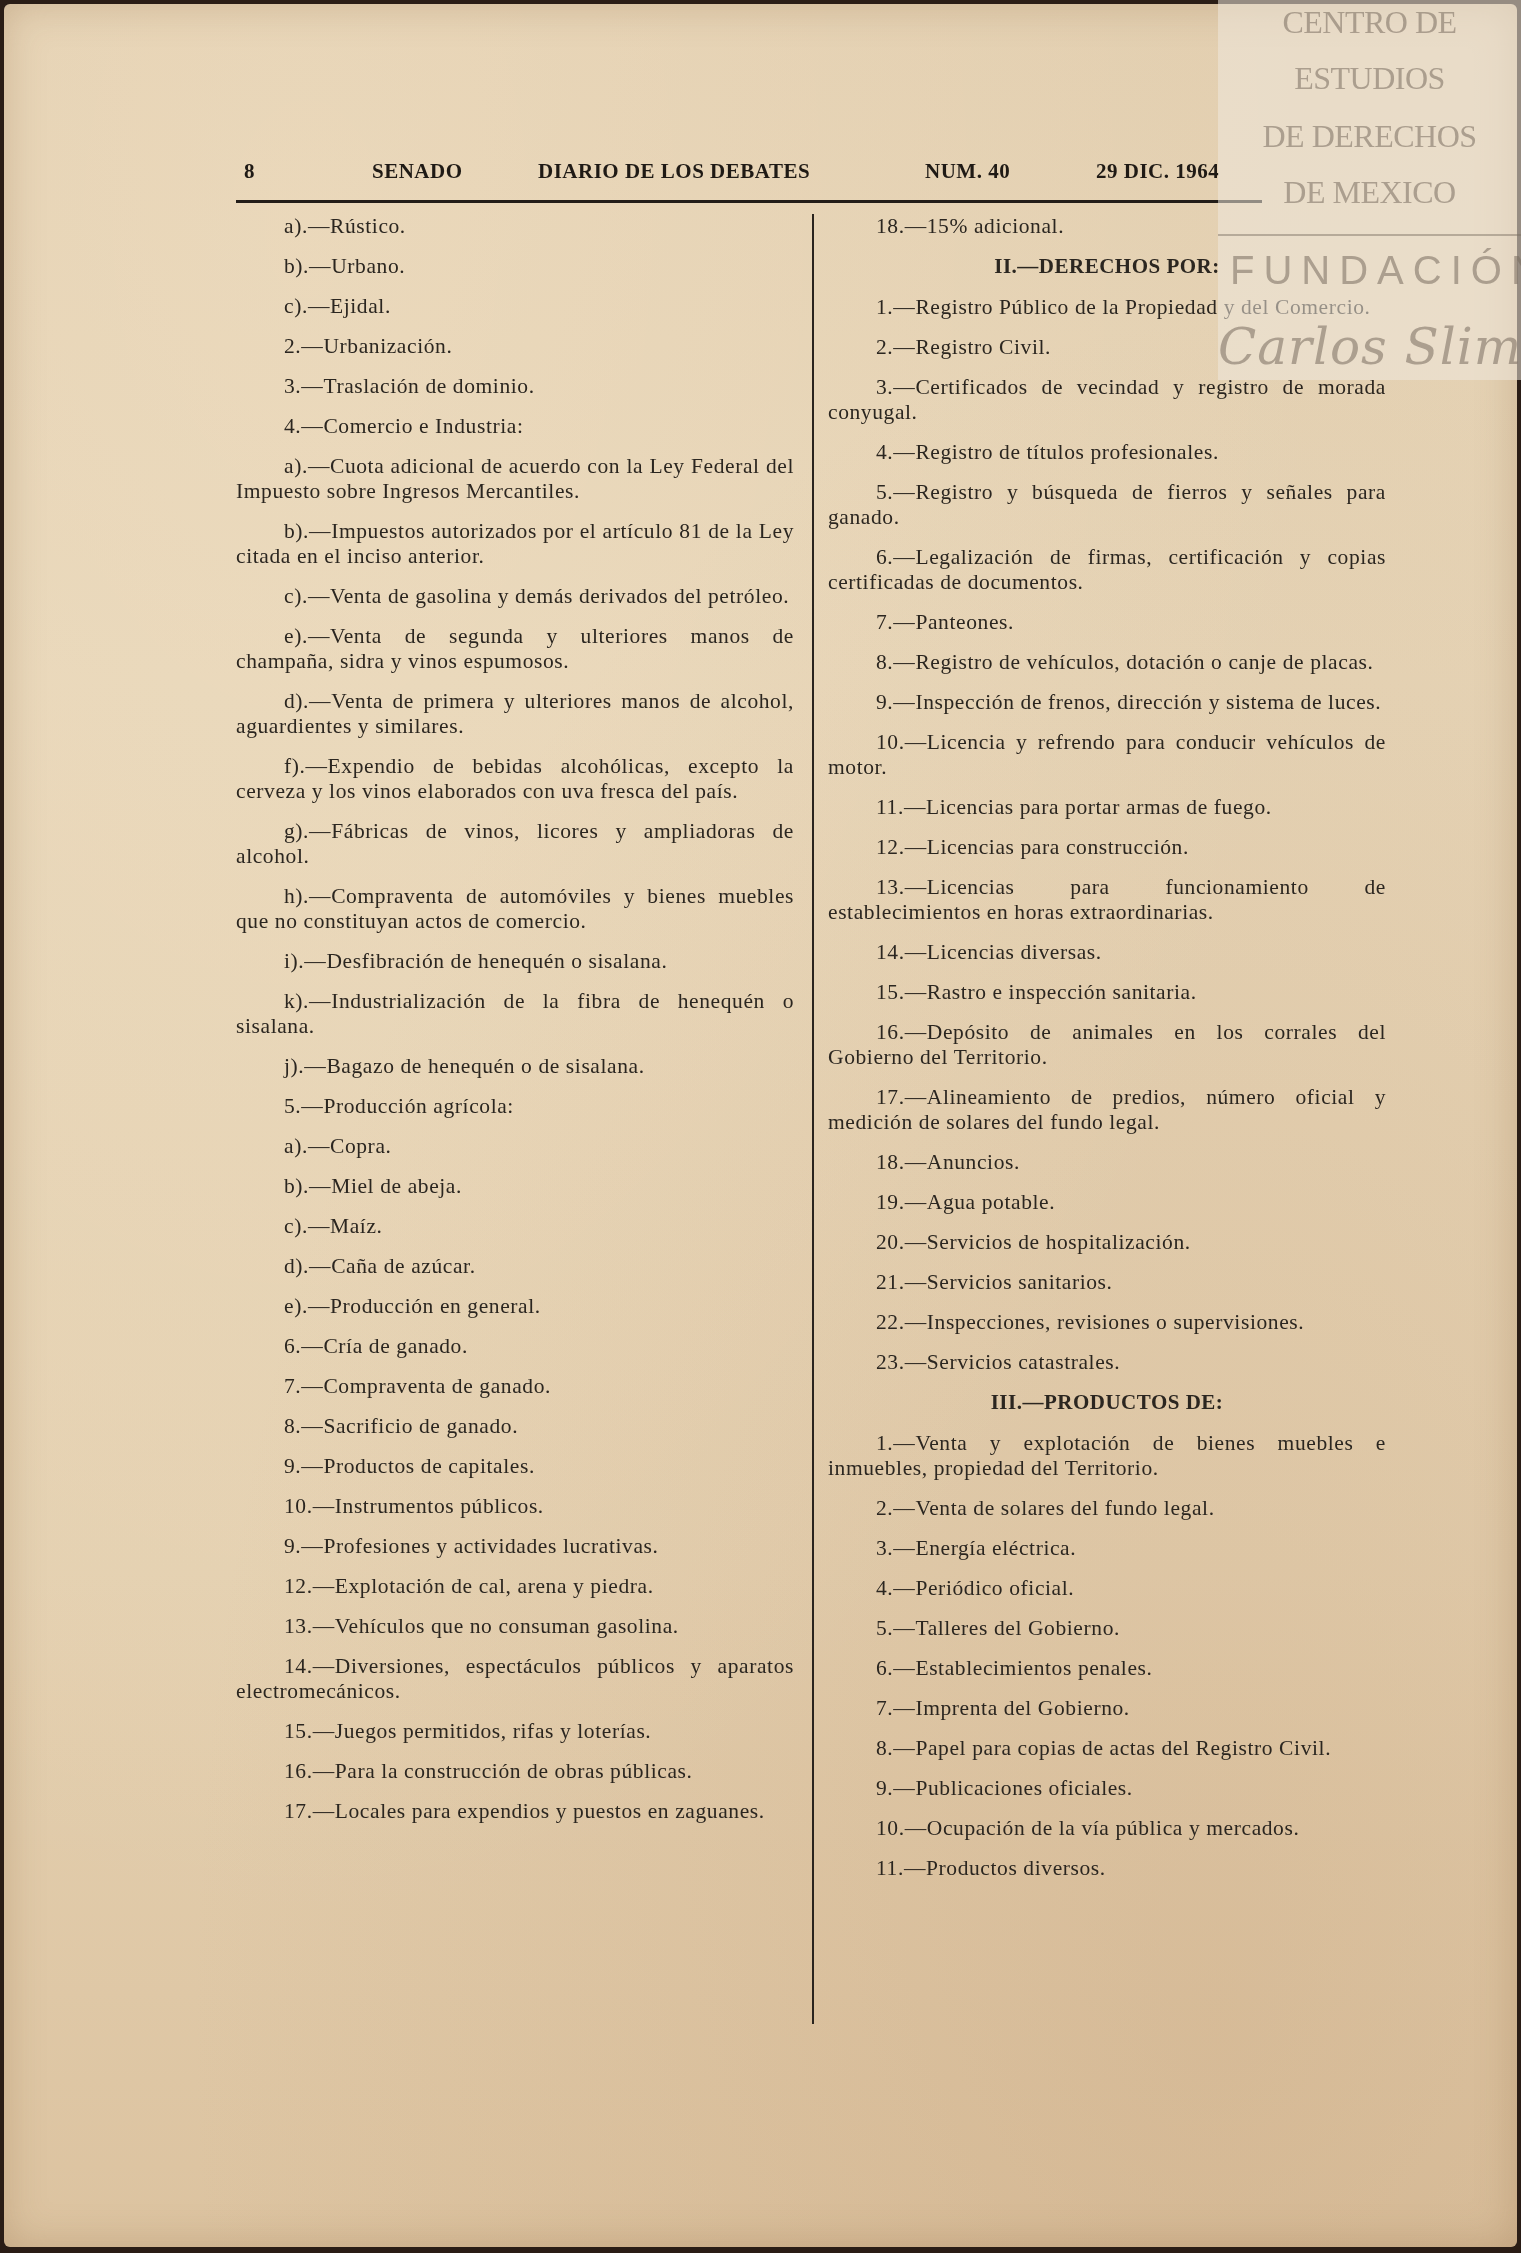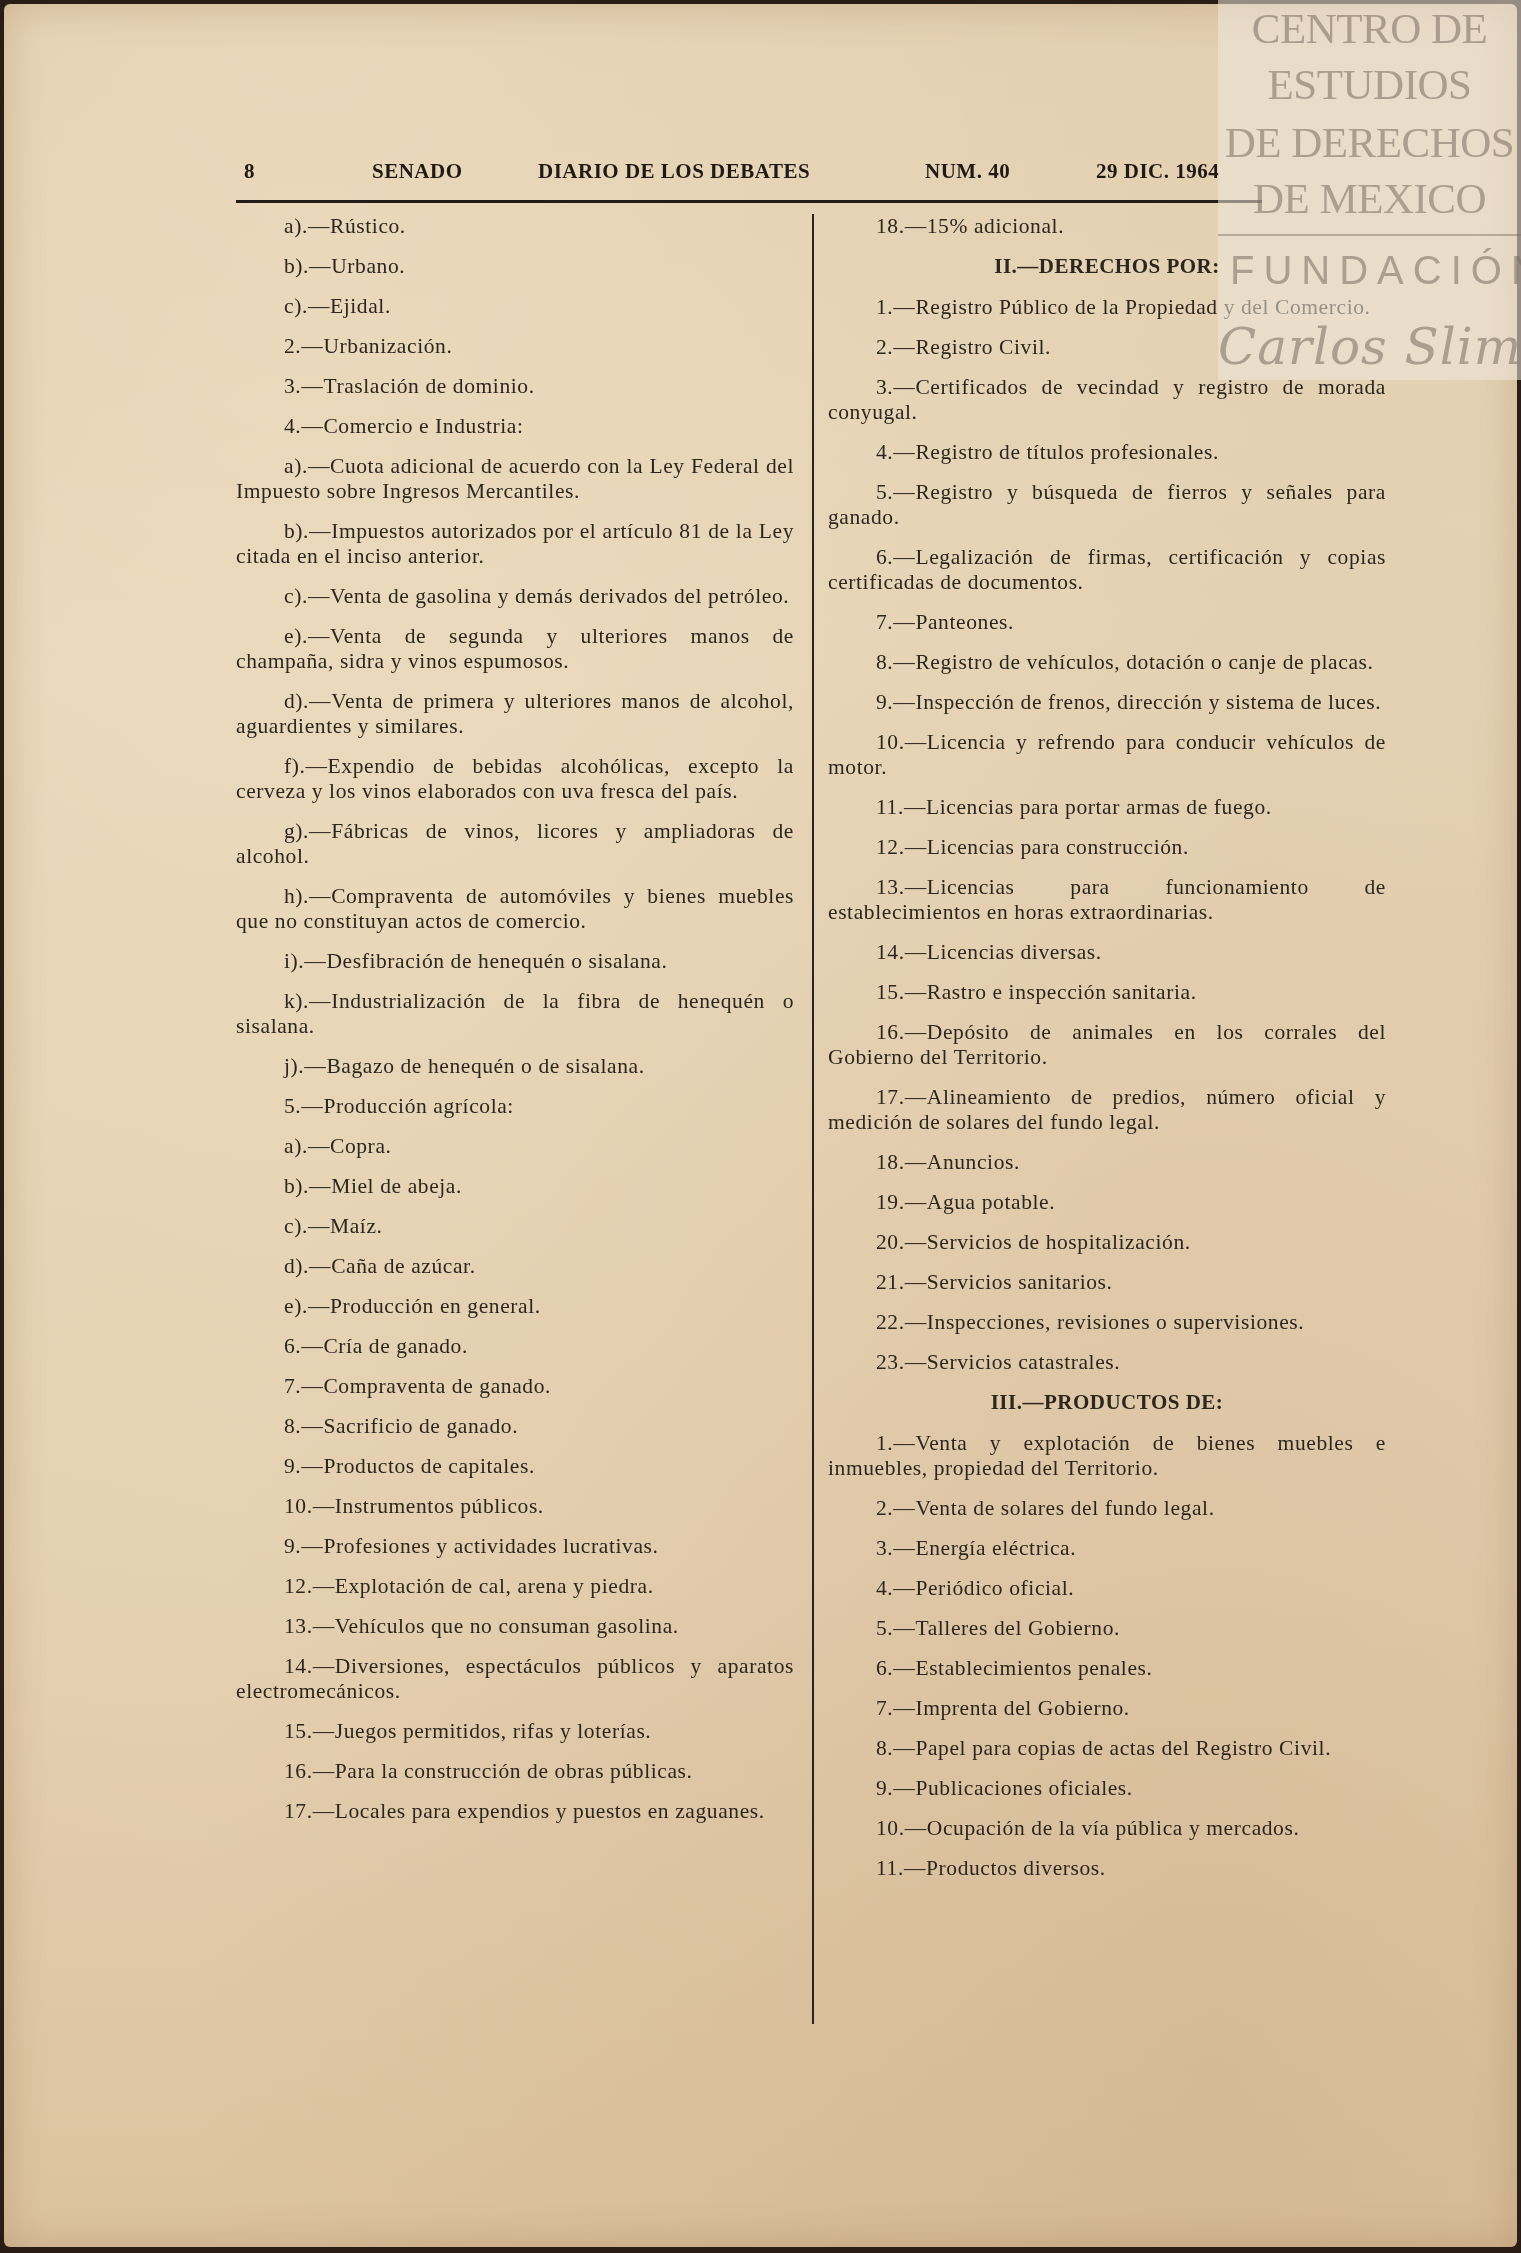--- a/index.html
+++ b/index.html
@@ -45,21 +45,21 @@
     text-align: center; font-weight: bold; font-size: 21px;
     letter-spacing: 0.5px; margin: 10px 0 16px 0;
   }
   
   .wm {
     position: absolute; left: 1218px; top: 0px; width: 303px; height: 380px;
     background: rgba(238,232,220,0.55);
   }
   .wm-line {
     position: absolute; left: 0; width: 303px; text-align: center;
-    font-family: "Liberation Serif", serif; font-size: 43px; color: rgba(120,108,95,0.55);
+    font-family: "Liberation Serif", serif; font-size: 32px; color: rgba(120,108,95,0.55);
     white-space: nowrap; letter-spacing: -0.5px;
   }
   .wm-sep {
     position: absolute; left: 0; top: 234px; width: 303px; height: 2px;
     background: rgba(120,108,95,0.45);
   }
   .wm-fund {
     position: absolute; left: 12px; top: 248px; width: 334px; text-align: left;
     font-family: "Liberation Sans", sans-serif; font-size: 40px; letter-spacing: 9px;
     color: rgba(120,108,95,0.55); white-space: nowrap;

